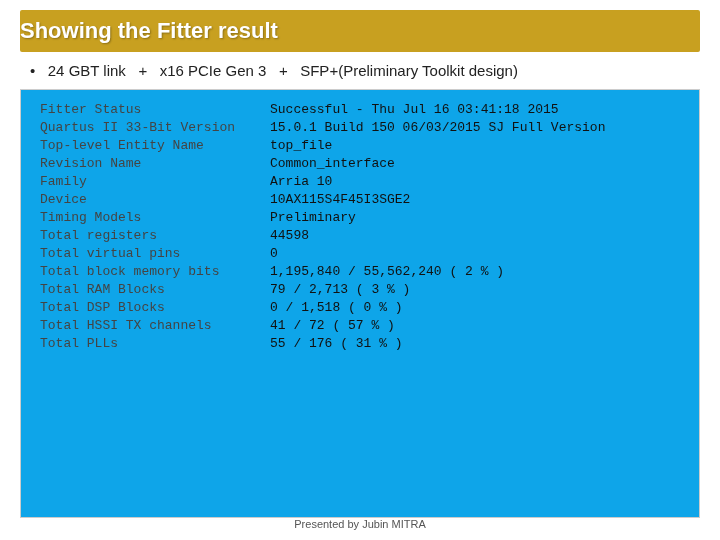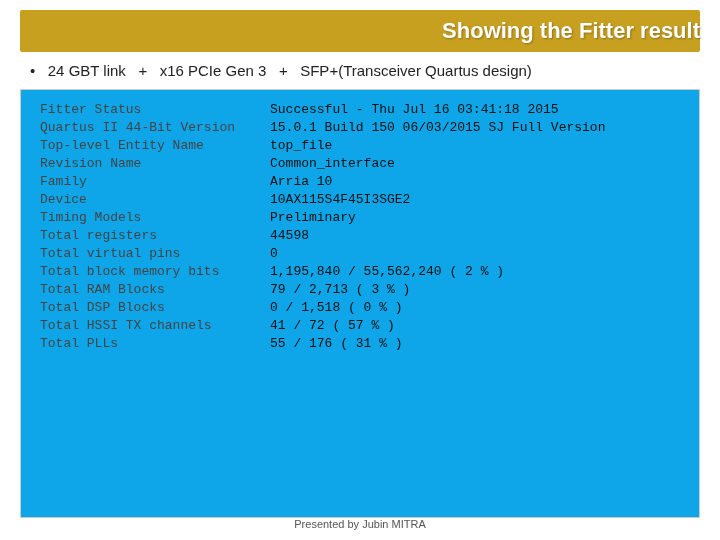--- a/index.html
+++ b/index.html
@@ -14,21 +14,21 @@
       width: 720px;
       height: 540px;
       display: flex;
       flex-direction: column;
       align-items: center;
       padding: 10px 20px;
     }
     .title-bar {
       width: 100%;
       background: #c8a020;
-      text-align: right;
+      text-align: left;
       padding: 8px 0;
       border-radius: 2px;
       margin-bottom: 10px;
     }
     .title-bar h1 {
       font-size: 22px;
       font-weight: bold;
       color: #fff;
       text-shadow: 1px 1px 2px rgba(0,0,0,0.3);
     }
@@ -82,32 +82,32 @@
     <span>•</span>
     &nbsp;
     <span>24 GBT link</span>
     &nbsp;
     <span>+</span>
     &nbsp;
     <span>x16 PCIe Gen 3</span>
     &nbsp;
     <span>+</span>
     &nbsp;
-    <span>SFP+(Transceiver Quartus design)</span>
+    <span>SFP+(Preliminary Toolkit design)</span>
   </div>
 
   <div class="fitter-table-wrapper">
     <table class="fitter-table">
       <tbody id="table-body">
           <tr>
             <td>Fitter Status</td>
             <td>Successful - Thu Jul 16 03:41:18 2015</td>
           </tr>
           <tr>
-            <td>Quartus II 44-Bit Version</td>
+            <td>Quartus II 33-Bit Version</td>
             <td>15.0.1 Build 150 06/03/2015 SJ Full Version</td>
           </tr>
           <tr>
             <td>Top-level Entity Name</td>
             <td>top_file</td>
           </tr>
           <tr>
             <td>Revision Name</td>
             <td>Common_interface</td>
           </tr>

